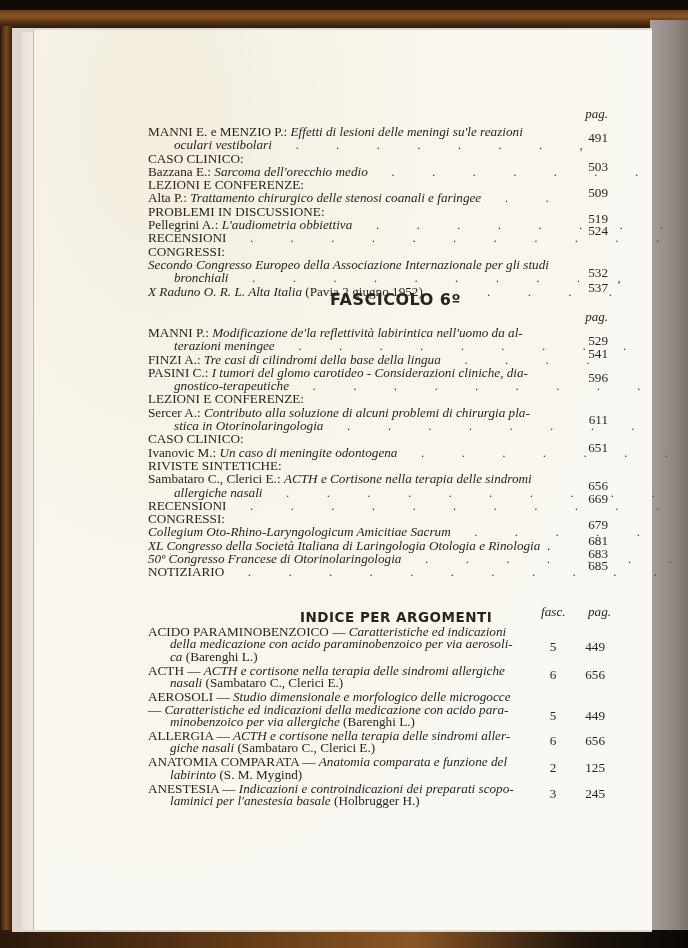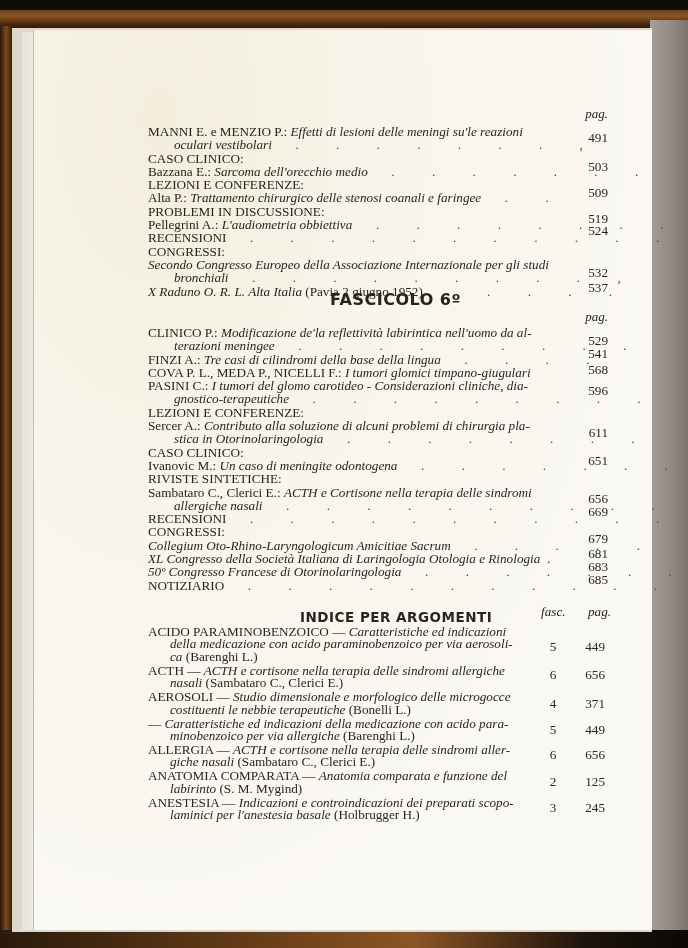--- a/index.html
+++ b/index.html
@@ -129,40 +129,35 @@
 </div>
 
 <div class="section-title" style="left:330px; top:290px; font-size:16px;">FASCICOLO 6º</div>
 
 <div class="content" style="top:312px;">
   <div class="row" style="height:14px;">
       <span class="hdr-pag" style="top:-2px;">pag.</span>
     </div>
 
   <div class="row">
-    <span>CLINICO P.:</span>
+    <span>MANNI P.:</span>
     <span class="ital">Modificazione de'la reflettività labirintica nell'uomo da al-</span>
   </div>
   <div class="row indent">
     <span class="ital">terazioni meningee</span>
     <span class="dots">&nbsp;.&nbsp;.&nbsp;.&nbsp;.&nbsp;.&nbsp;.&nbsp;.&nbsp;.&nbsp;.</span>
     <span class="pg" style="top:-5px;">529</span>
   </div>
   <div class="row">
     <span>FINZI A.:</span>
     <span class="ital">Tre casi di cilindromi della base della lingua</span>
     <span class="dots">&nbsp;.&nbsp;.&nbsp;.&nbsp;.</span>
     <span class="pg" style="top:-6px;">541</span>
   </div>
   <div class="row">
-    <span>COVA P. L., MEDA P., NICELLI F.:</span>
-    <span class="ital">I tumori glomici timpano-giugulari</span>
-    <span class="pg" style="top:-3px;">568</span>
-  </div>
-  <div class="row">
     <span>PASINI C.:</span>
     <span class="ital">I tumori del glomo carotideo - Considerazioni cliniche, dia-</span>
   </div>
   <div class="row indent">
     <span class="ital">gnostico-terapeutiche</span>
     <span class="dots">&nbsp;.&nbsp;.&nbsp;.&nbsp;.&nbsp;.&nbsp;.&nbsp;.&nbsp;.&nbsp;.</span>
     <span class="pg" style="top:-8px;">596</span>
   </div>
 
   <div class="row">LEZIONI E CONFERENZE:</div>
@@ -253,26 +248,20 @@
     <span class="ital">nasali</span>
     <span>(Sambataro C., Clerici E.)</span>
     <span class="fasc" style="left:395px; top:-8px;">6</span>
     <span class="pg" style="top:-8px; right:8px;">656</span>
   </div>
 
   <div class="row">
     <span>AEROSOLI —</span>
     <span class="ital">Studio dimensionale e morfologico delle microgocce</span>
   </div>
-  <div class="row indent" style="padding-left:22px; height:14px;">
-    <span class="ital">costituenti le nebbie terapeutiche</span>
-    <span>(Bonelli L.)</span>
-    <span class="fasc" style="left:395px; top:-6px;">4</span>
-    <span class="pg" style="top:-6px; right:8px;">371</span>
-  </div>
 
   <div class="row">
     <span>—</span>
     <span class="ital">Caratteristiche ed indicazioni della medicazione con acido para-</span>
   </div>
   <div class="row indent" style="padding-left:22px; height:14px;">
     <span class="ital">minobenzoico per via allergiche</span>
     <span>(Barenghi L.)</span>
     <span class="fasc" style="left:395px; top:-6px;">5</span>
     <span class="pg" style="top:-6px; right:8px;">449</span>

